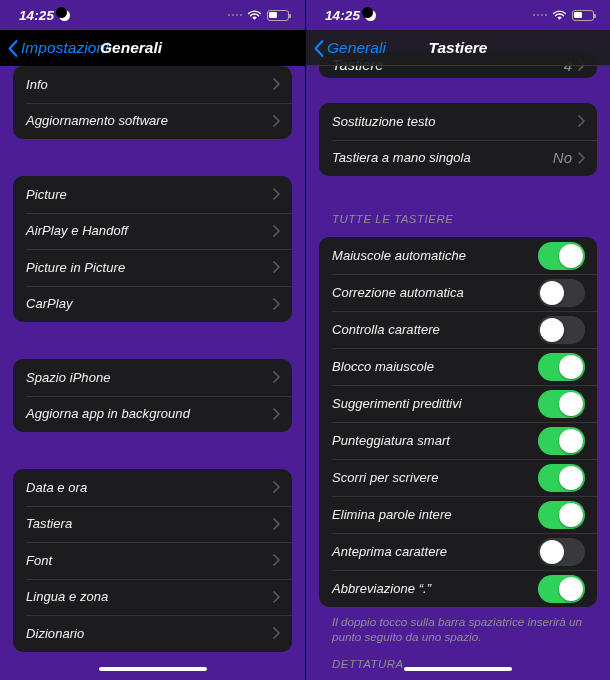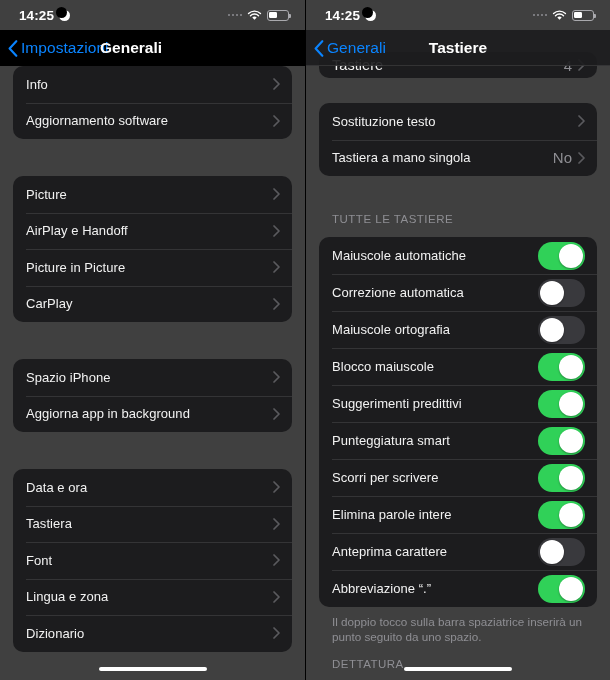--- a/index.html
+++ b/index.html
@@ -4,21 +4,21 @@
 <style>
   * { box-sizing: border-box; margin: 0; padding: 0; }
   html, body {
     width: 610px; height: 680px;
     background: #000;
     font-family: "Liberation Sans", sans-serif;
     overflow: hidden;
     -webkit-font-smoothing: antialiased;
   }
   .screen-wrap { display: flex; width: 610px; height: 680px; }
-  .phone { position: relative; width: 305px; height: 680px; background: #404040; overflow: hidden; }
+  .phone { position: relative; width: 305px; height: 680px; background: #4c1d95; overflow: hidden; font-style: italic; }
   .phone.right { border-left: 1px solid #000; }
 
   
   .statusbar {
     position: absolute; top: 0; left: 0; right: 0; height: 30px;
     display: flex; align-items: center; justify-content: space-between;
     padding: 0 16px 0 19px; z-index: 30;
   }
   .status-left { display: flex; align-items: center; gap: 5px; }
   .status-time { color: #fff; font-size: 13.5px; font-weight: bold; letter-spacing: 0.1px; }
@@ -339,21 +339,21 @@
         </div>
 
         <div class="row toggle-row">
           <span class="row-label">Correzione automatica</span>
           <span class="switch off">
               <span class="knob"></span>
             </span>
         </div>
 
         <div class="row toggle-row">
-          <span class="row-label">Maiuscole ortografia</span>
+          <span class="row-label">Controlla carattere</span>
           <span class="switch off">
               <span class="knob"></span>
             </span>
         </div>
 
         <div class="row toggle-row">
           <span class="row-label">Blocco maiuscole</span>
           <span class="switch on">
               <span class="knob"></span>
             </span>

